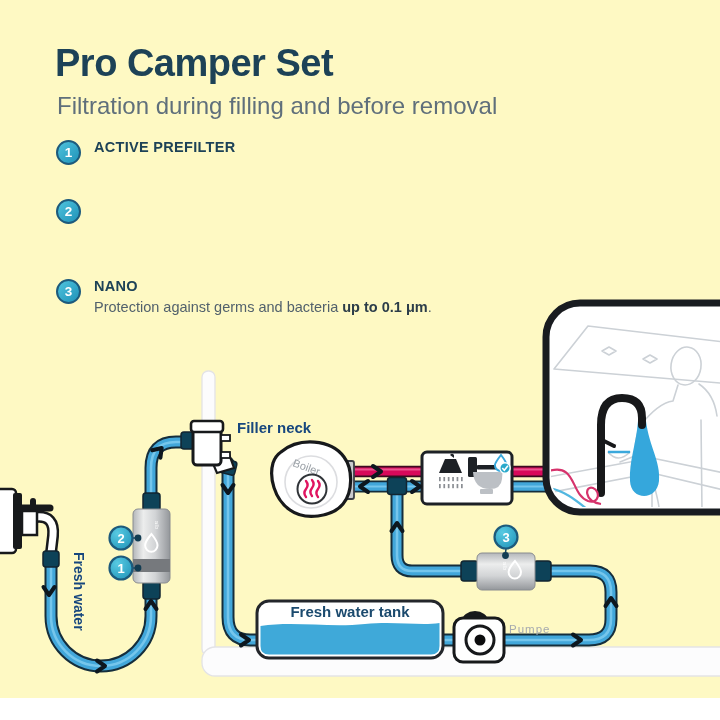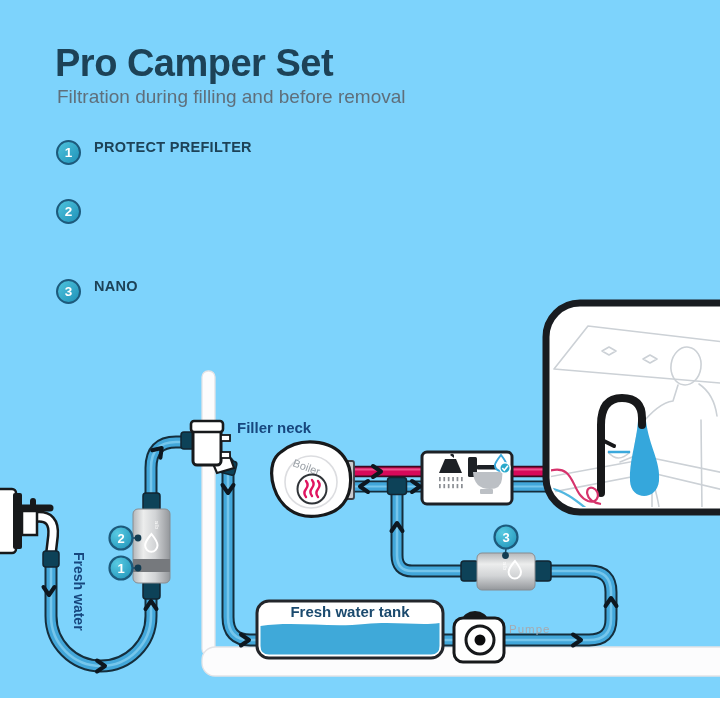--- a/index.html
+++ b/index.html
@@ -1,22 +1,22 @@
 <!DOCTYPE html>
 <html><head>
 <meta charset="utf-8">
 <style>
   html,body{margin:0;padding:0}
   body{width:720px;height:720px;overflow:hidden;background:#f2f2f4;
        font-family:"Liberation Sans",sans-serif;}
-  .stage{position:relative;width:720px;height:720px;background:#7dd3fc}
+  .stage{position:relative;width:720px;height:720px;background:#fef9c3}
   .white-strip{position:absolute;left:0;top:698px;width:720px;height:22px;background:#ffffff}
   .title{position:absolute;left:55px;top:42px;font-size:38px;font-weight:bold;
          color:#1d4257;letter-spacing:-0.5px}
-  .subtitle{position:absolute;left:57px;top:86px;font-size:19px;color:#5f6f7b}
+  .subtitle{position:absolute;left:57px;top:92px;font-size:24px;color:#5f6f7b}
   .feature{position:absolute;left:56px;display:flex;gap:13px;align-items:flex-start}
   .f1{top:139px}.f2{top:198px}.f3{top:278px}
   .badge{width:21px;height:21px;border-radius:50%;flex:0 0 auto;margin-top:1px;
          background:linear-gradient(135deg,#4fc3dd,#1f92b8);border:2px solid #1d5a7c;
          color:#fff;font-weight:bold;font-size:13.5px;display:flex;align-items:center;justify-content:center}
   .ftext{max-width:540px}
   .ftitle{font-size:14.5px;font-weight:bold;color:#1d4257;letter-spacing:.3px;margin-bottom:4px}
   .fdesc{font-size:14.5px;color:#52616c;line-height:18.5px}
   .fdesc b{color:#2c3d49}
   svg.diagram{position:absolute;left:0;top:0}
@@ -34,34 +34,35 @@
 
 <div class="stage">
   <div class="white-strip"></div>
 
   <div class="title">Pro Camper Set</div>
   <div class="subtitle">Filtration during filling and before removal</div>
 
   <div class="feature f1">
     <div class="badge">1</div>
     <div class="ftext">
-      <div class="ftitle">PROTECT PREFILTER</div>
+      <div class="ftitle">ACTIVE PREFILTER</div>
     </div>
   </div>
 
   <div class="feature f2">
     <div class="badge">2</div>
     <div class="ftext">
     </div>
   </div>
 
   <div class="feature f3">
     <div class="badge">3</div>
     <div class="ftext">
       <div class="ftitle">NANO</div>
+      <div class="fdesc"><span>Protection against germs and bacteria </span><b>up to 0.1 μm</b><span>.</span></div>
     </div>
   </div>
 
   <svg class="diagram" width="720" height="720" viewBox="0 0 720 720">
     <defs>
       <linearGradient id="gradV" x1="0" y1="0" x2="1" y2="0">
         <stop offset="0" stop-color="#b4b7ba"></stop>
           <stop offset="0.28" stop-color="#eceded"></stop>
         <stop offset="0.6" stop-color="#d2d4d6"></stop>
           <stop offset="1" stop-color="#94979b"></stop>

